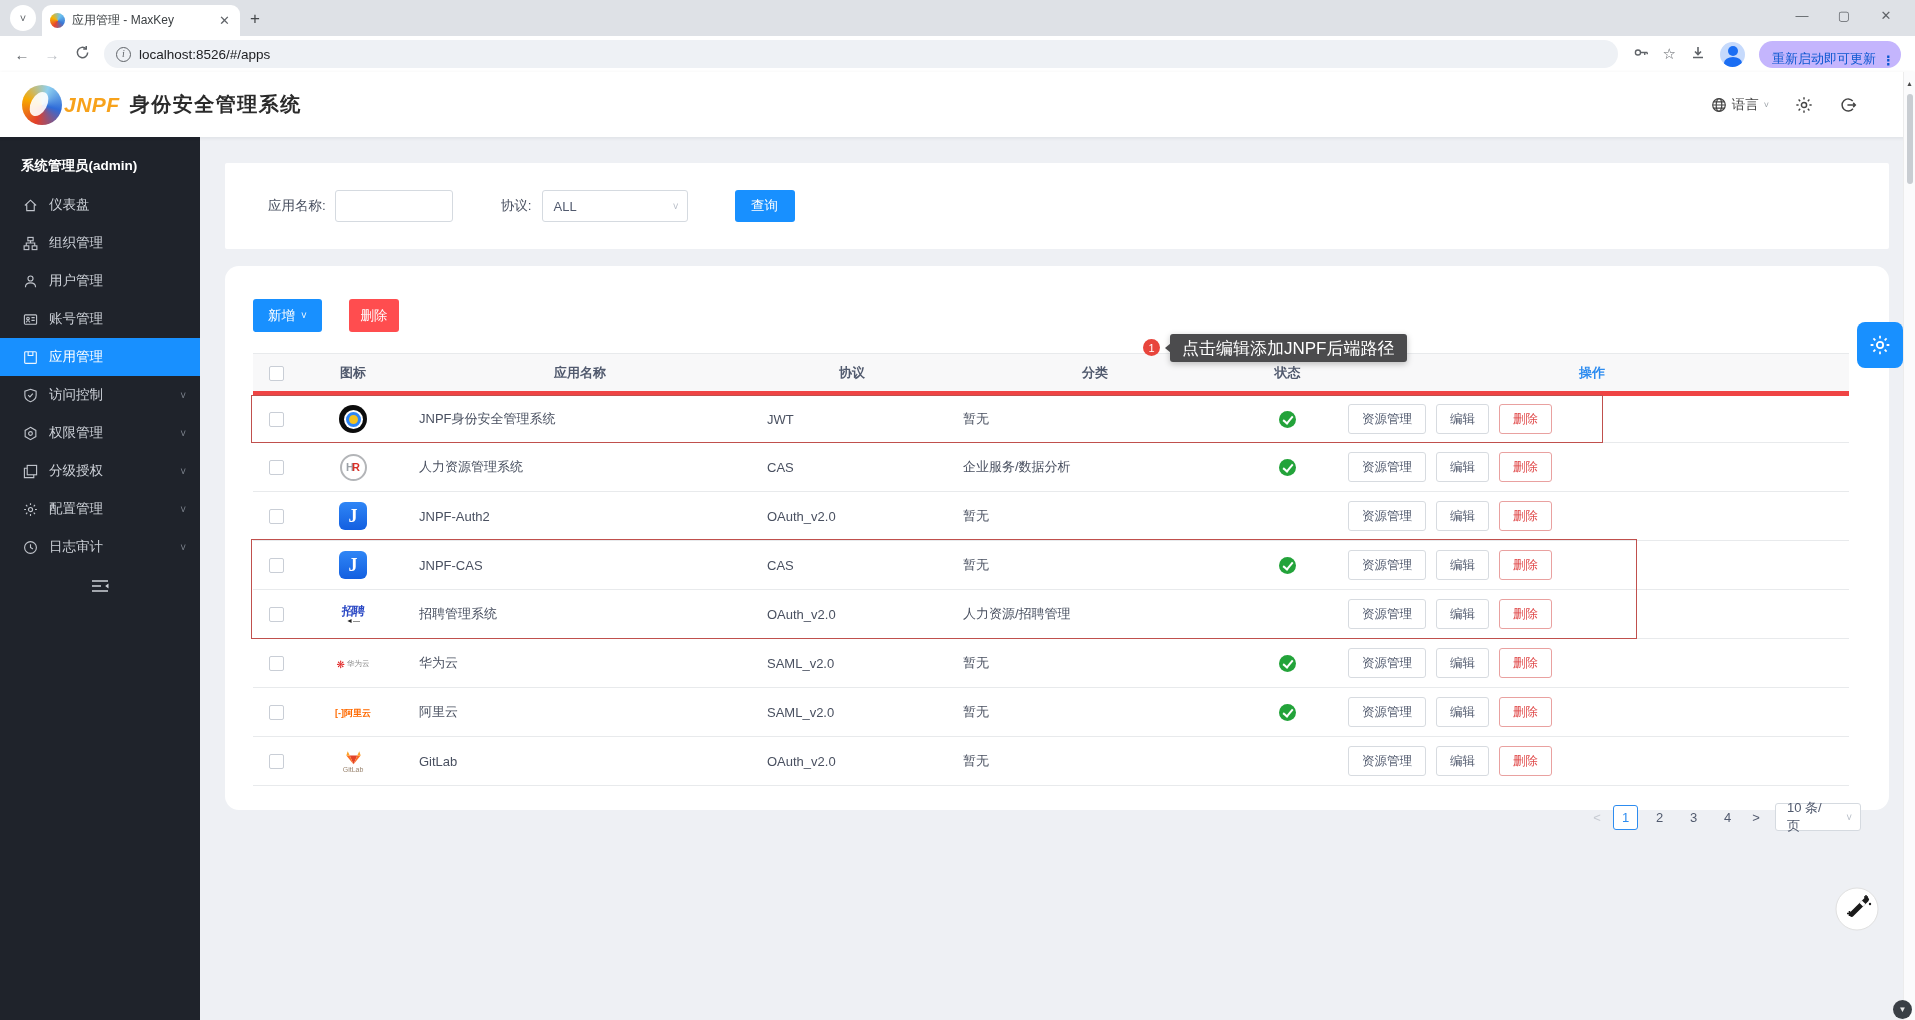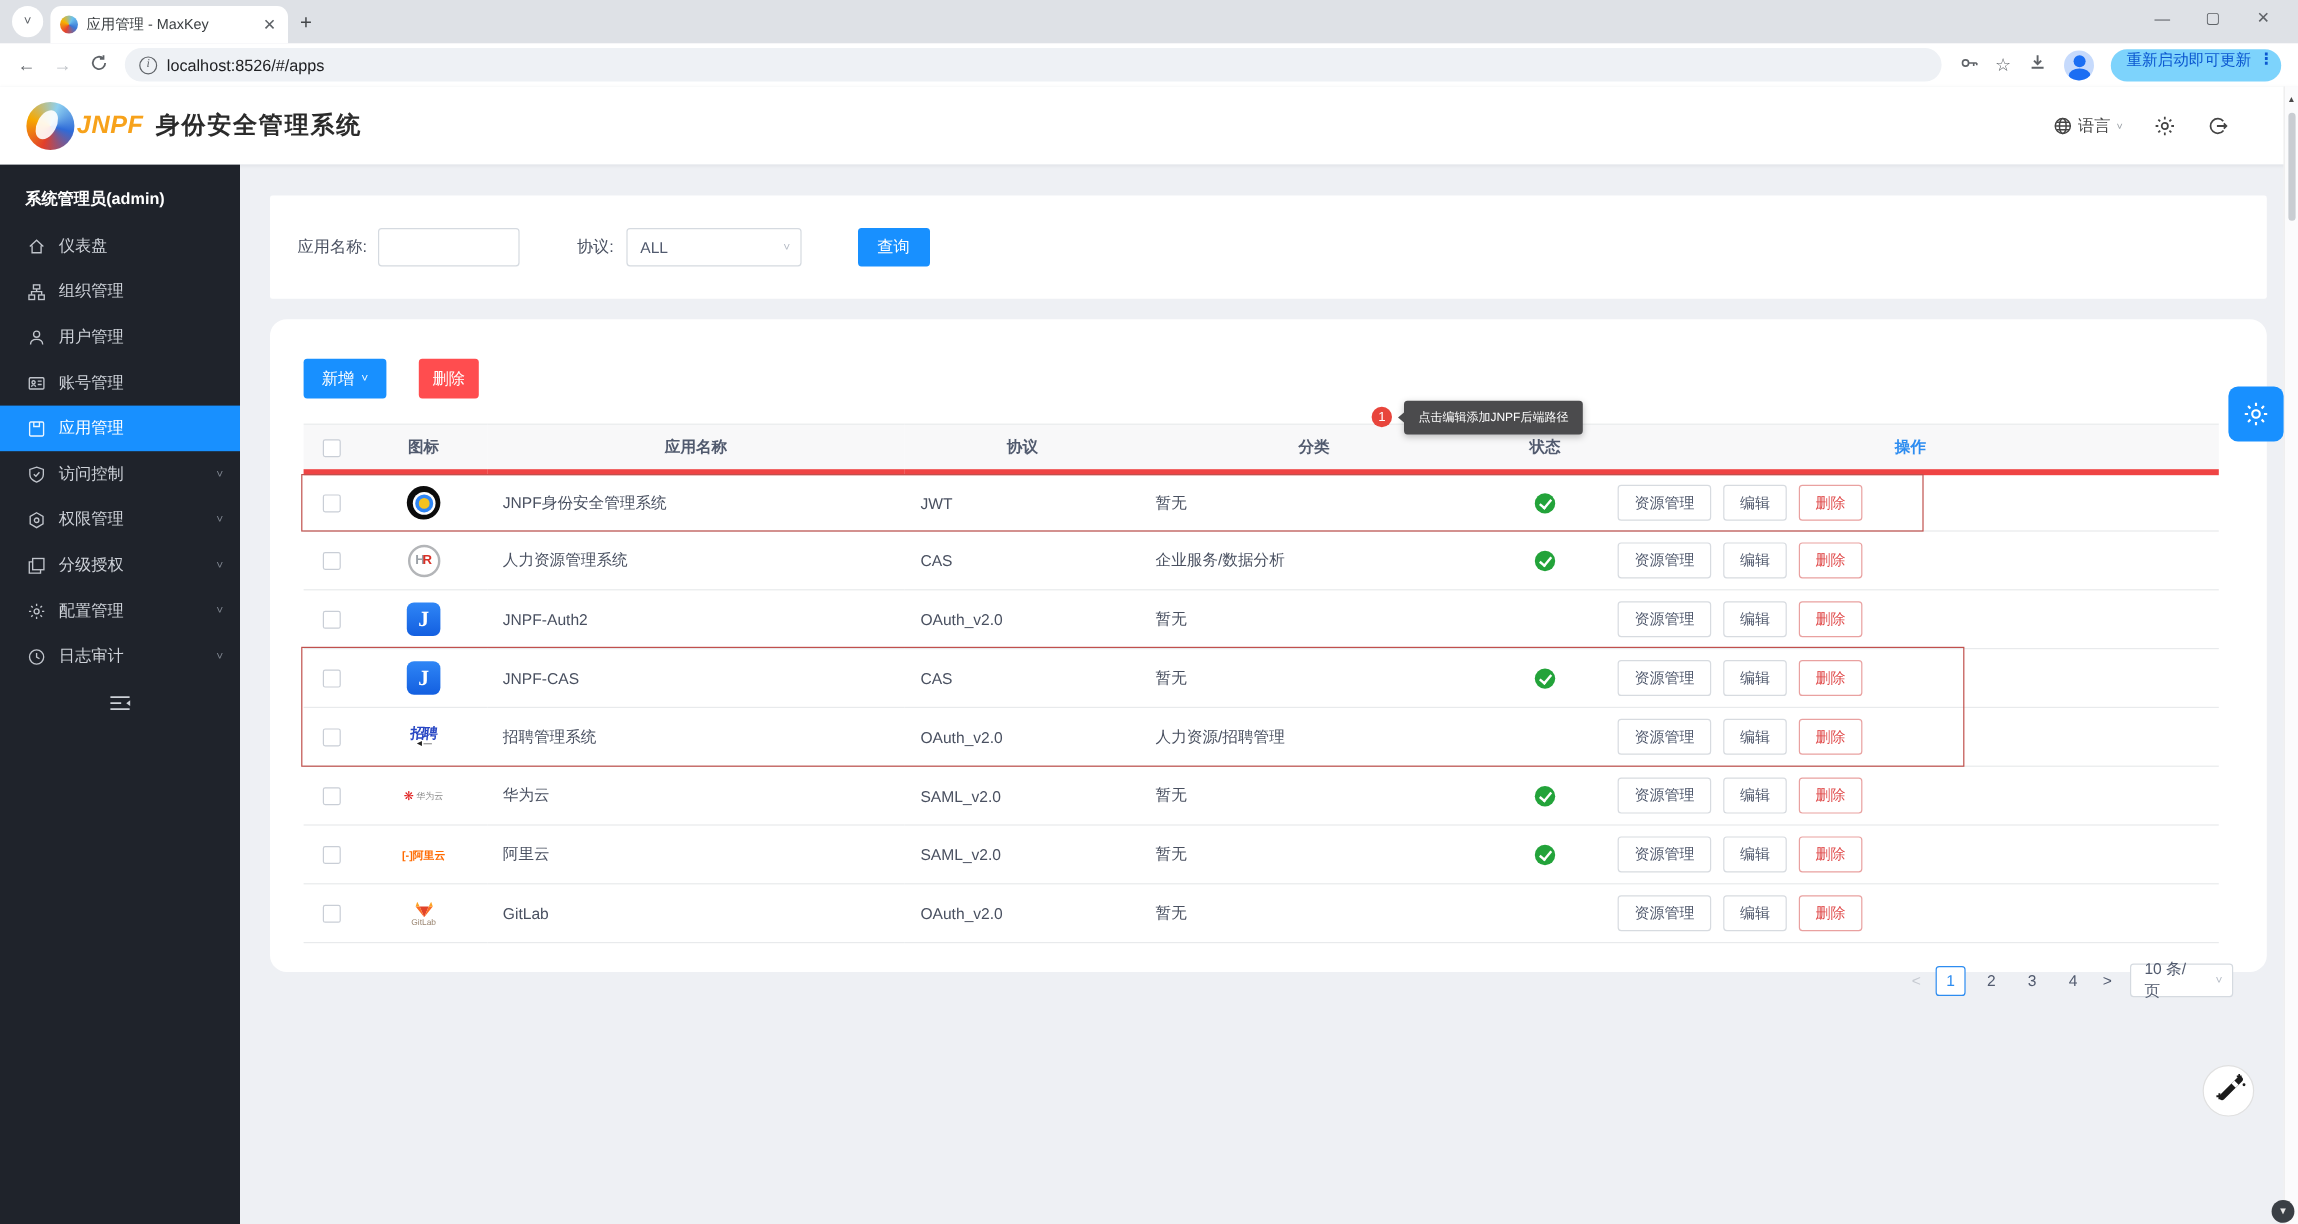--- a/index.html
+++ b/index.html
@@ -25,21 +25,21 @@
   .url-pill { flex:1; height:28px; background:#eef1f5; border-radius:14px; display:flex; align-items:center;
     padding:0 12px; gap:8px; margin:0 4px; }
   .url-info { width:15px; height:15px; border:1.4px solid #5f6368; border-radius:50%; color:#5f6368;
     font-size:10px; line-height:12px; text-align:center; font-style:italic; font-family:"Liberation Serif",serif; flex:none; }
   .url-text { font-size:13.5px; color:#202124; }
   .bar-right { display:flex; align-items:center; gap:14px; padding:0 4px; }
   .bar-right .bi { color:#5f6368; font-size:15px; }
   .avatar { width:25px; height:25px; border-radius:50%; background:#c6dafc; position:relative; overflow:hidden; }
   .avatar::before { content:''; position:absolute; left:7.5px; top:4px; width:10px; height:10px; border-radius:50%; background:#1b6ef3; }
   .avatar::after { content:''; position:absolute; left:3.5px; top:15px; width:18px; height:12px; border-radius:50%; background:#1b6ef3; }
-  .update-pill { height:27px; background:#7dd3fc; border-radius:14px; display:flex; align-items:flex-start;
+  .update-pill { height:27px; background:#c4b5fd; border-radius:14px; display:flex; align-items:flex-end;
     padding:0 6px 0 13px; color:#0b57d0; font-size:13px; gap:6px; }
   .update-pill .dots { color:#0b57d0; font-weight:bold; letter-spacing:0; font-size:13px; }
 
   
   .app-header { height:65px; background:#fff; display:flex; align-items:center; padding:0 22px;
     box-shadow:0 1px 4px rgba(0,21,41,.08); position:relative; z-index:5; }
   .logo-circle { width:40px; height:40px; border-radius:50%;
     background:conic-gradient(from 200deg,#e23f2b,#f7a800 90deg,#8ed0f0 180deg,#2f6bd8 265deg,#e23f2b); position:relative; }
   .logo-circle::after { content:''; position:absolute; left:9px; top:6px; width:16px; height:26px;
     border-radius:50%; background:#fff; transform:rotate(28deg); opacity:.9; }
@@ -55,21 +55,21 @@
   .sb-user { color:#fff; font-weight:bold; font-size:13.5px; padding:20px 0 11px 21px; }
   .sb-item { height:38px; display:flex; align-items:center; padding-left:22px; gap:11px; color:#ced2d9; font-size:13.5px; position:relative; }
   .sb-item.active { background:#1890ff; color:#fff; }
   .sb-ic { width:16px; height:16px; display:flex; align-items:center; justify-content:center; opacity:.92; }
   .sb-chev { position:absolute; right:14px; color:#7d838d; font-size:10px; }
   .sb-collapse { margin-top:12px; text-align:center; color:#ced2d9; }
 
   .main { flex:1; background:#eef0f4; overflow:hidden; position:relative; }
   .filter-card { margin:26px 26px 0 25px; height:86px; background:#fff; border-radius:2px;
     display:flex; align-items:center; padding-left:23px; }
-  .f-label { font-size:13.5px; color:#495060; }
+  .f-label { font-size:13.5px; color:#495060;margin-left:20px; }
   .inp { width:118px; height:32px; border:1px solid #d5dae0; border-radius:3px; background:#fff; margin-left:9px; }
   .sel { height:32px; border:1px solid #d5dae0; border-radius:3px; background:#fff; display:flex; align-items:center;
     padding:0 8px 0 11px; font-size:13px; color:#515a6e; justify-content:space-between; }
   .sel .chv { color:#b6bcc6; font-size:10px; margin-left:14px; }
   .sel-protocol { width:146px; margin-left:10px;justify-content:space-between; }
   .btn { border:none; border-radius:3px; color:#fff; font-size:13.5px; display:inline-flex;
     align-items:center; justify-content:center; gap:6px; }
   .btn-primary { background:#1890ff; }
   .btn-danger-solid { background:#ff4d4f; }
   .btn-search { width:60px; height:32px; margin-left:47px; }
@@ -116,21 +116,21 @@
   .ic-youdao i { width:11px; height:14px; background:#fff; border-radius:0 90% 0 90%; transform:rotate(-12deg); display:block; }
   .ic-gitlab { flex-direction:column; line-height:1; gap:1px; }
   .ic-gitlab i { font-style:normal; color:#9a8570; font-size:7px; }
 
   
   .anno-box { position:absolute; border:1px solid #c0504d; pointer-events:none; z-index:3; }
   .anno-box.b1 { left:-2px; top:42px; width:1352px; height:48px; }
   .anno-box.b2 { left:-2px; top:186px; width:1386px; height:100px; }
   .anno-badge { position:absolute; left:890px; top:-14px; width:17px; height:17px; border-radius:50%; background:#e8453c;
     color:#fff; font-size:11px; display:flex; align-items:center; justify-content:center; z-index:6; }
-  .tooltip { position:absolute; left:917px; top:-19px; height:28px; background:#4b4b4d; color:#fff; font-size:10px;
+  .tooltip { position:absolute; left:917px; top:-19px; height:28px; background:#4b4b4d; color:#fff; font-size:17px;
     display:flex; align-items:center; padding:0 12px; border-radius:3px; z-index:6; box-shadow:0 2px 6px rgba(0,0,0,.25); }
   .tooltip::before { content:''; position:absolute; left:-5px; top:9px; border:5px solid transparent; border-left:none; border-right:6px solid #4b4b4d; }
 
   
   .pagination { display:flex; justify-content:flex-end; align-items:center; margin-top:17px; gap:9px; }
   .pg-arrow { color:#c6cad1; font-size:13px; width:14px; text-align:center; }
   .pg-arrow.on { color:#515a6e; }
   .pg-num { min-width:25px; height:25px; border-radius:3px; display:flex; align-items:center; justify-content:center;
     font-size:13px; color:#515a6e; }
   .pg-num.active { border:1px solid #2d8cf0; color:#2d8cf0; background:#fff; }

